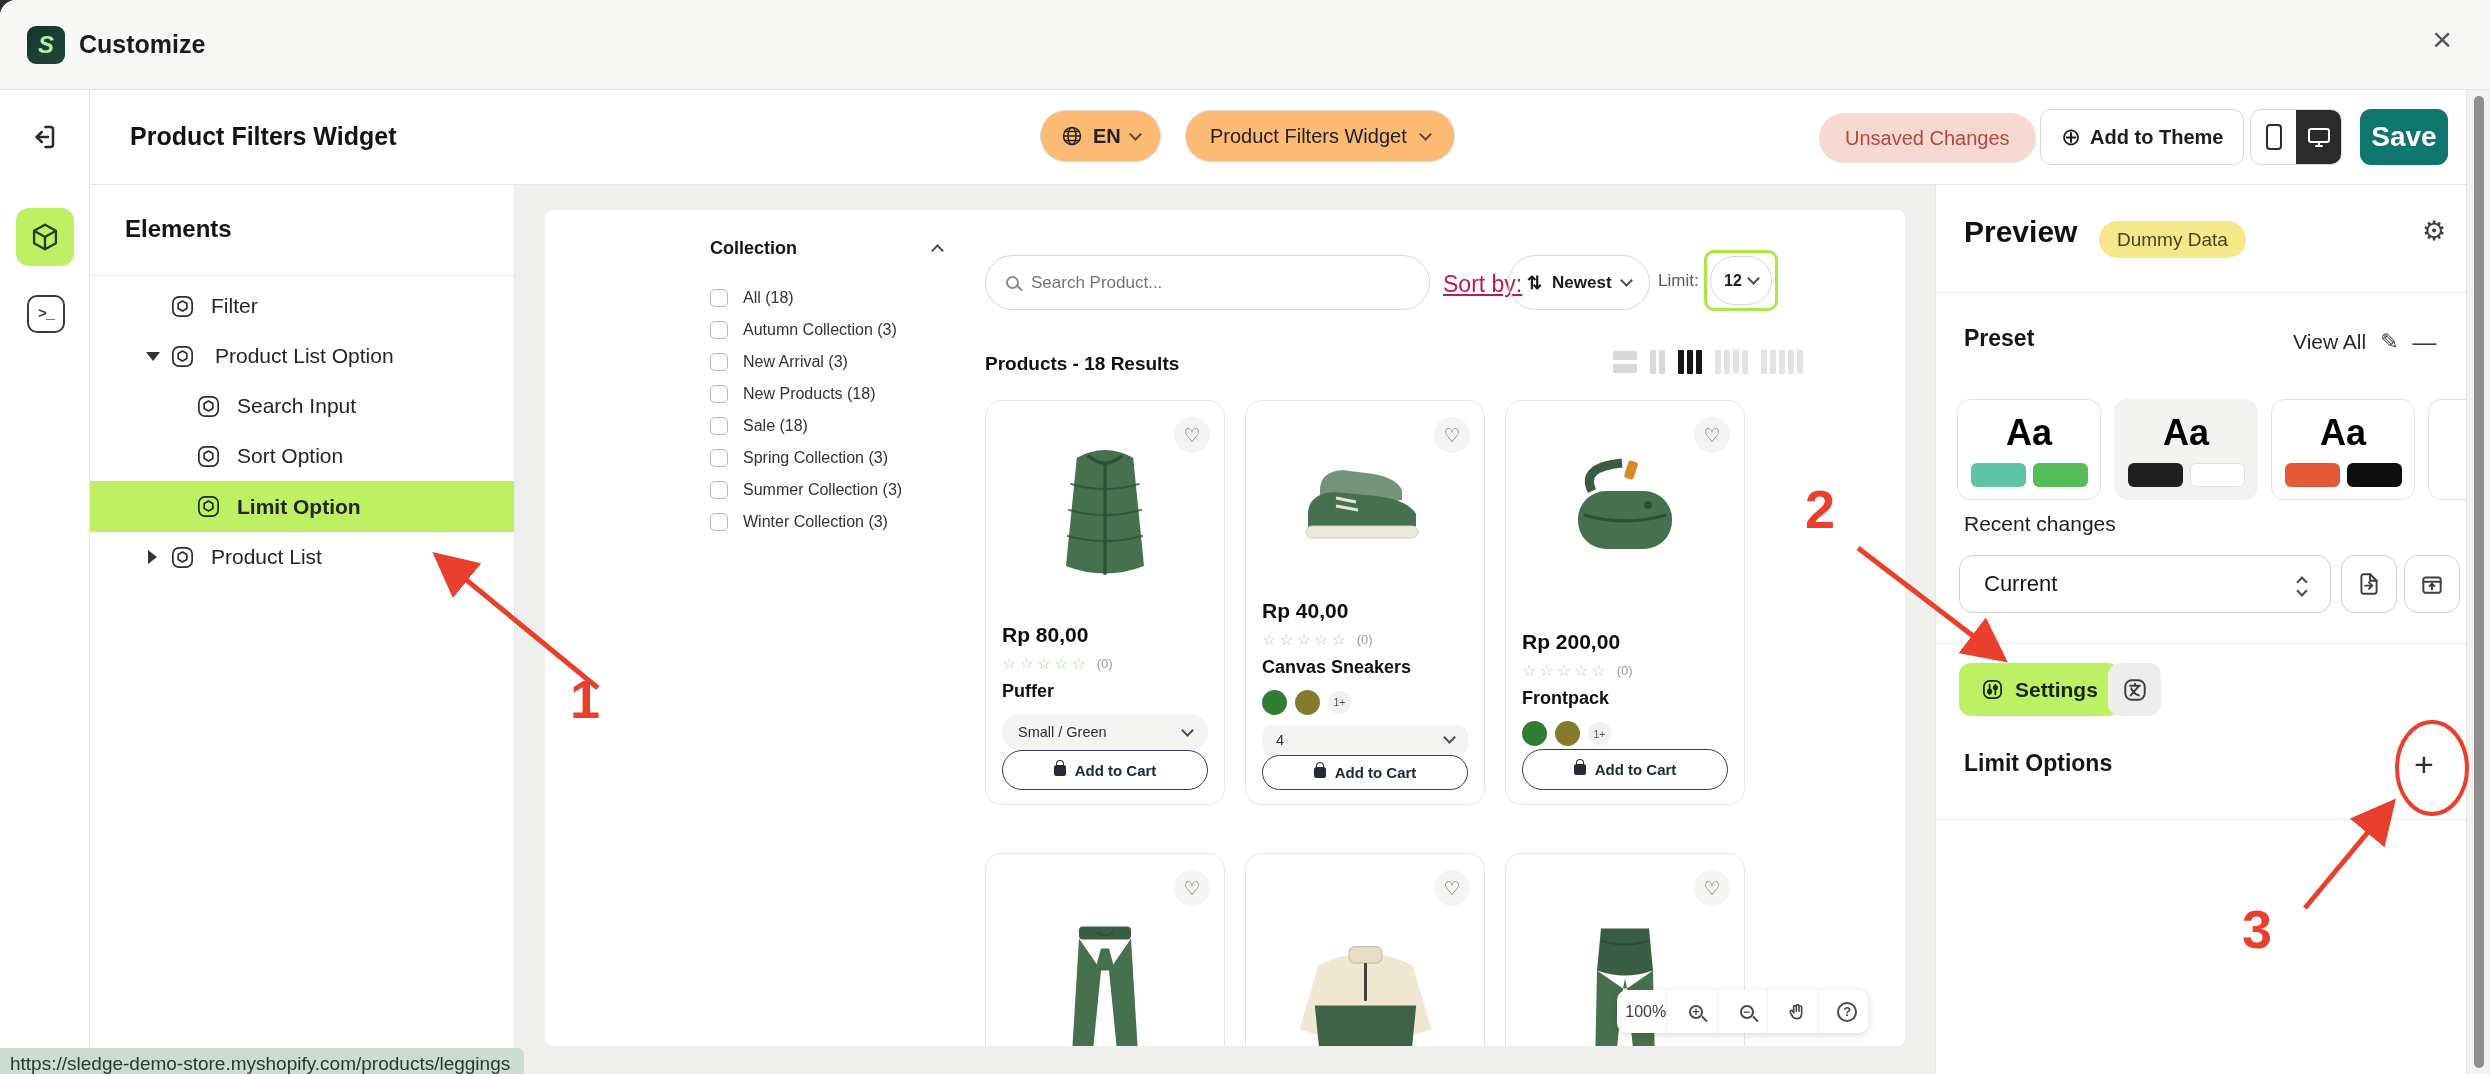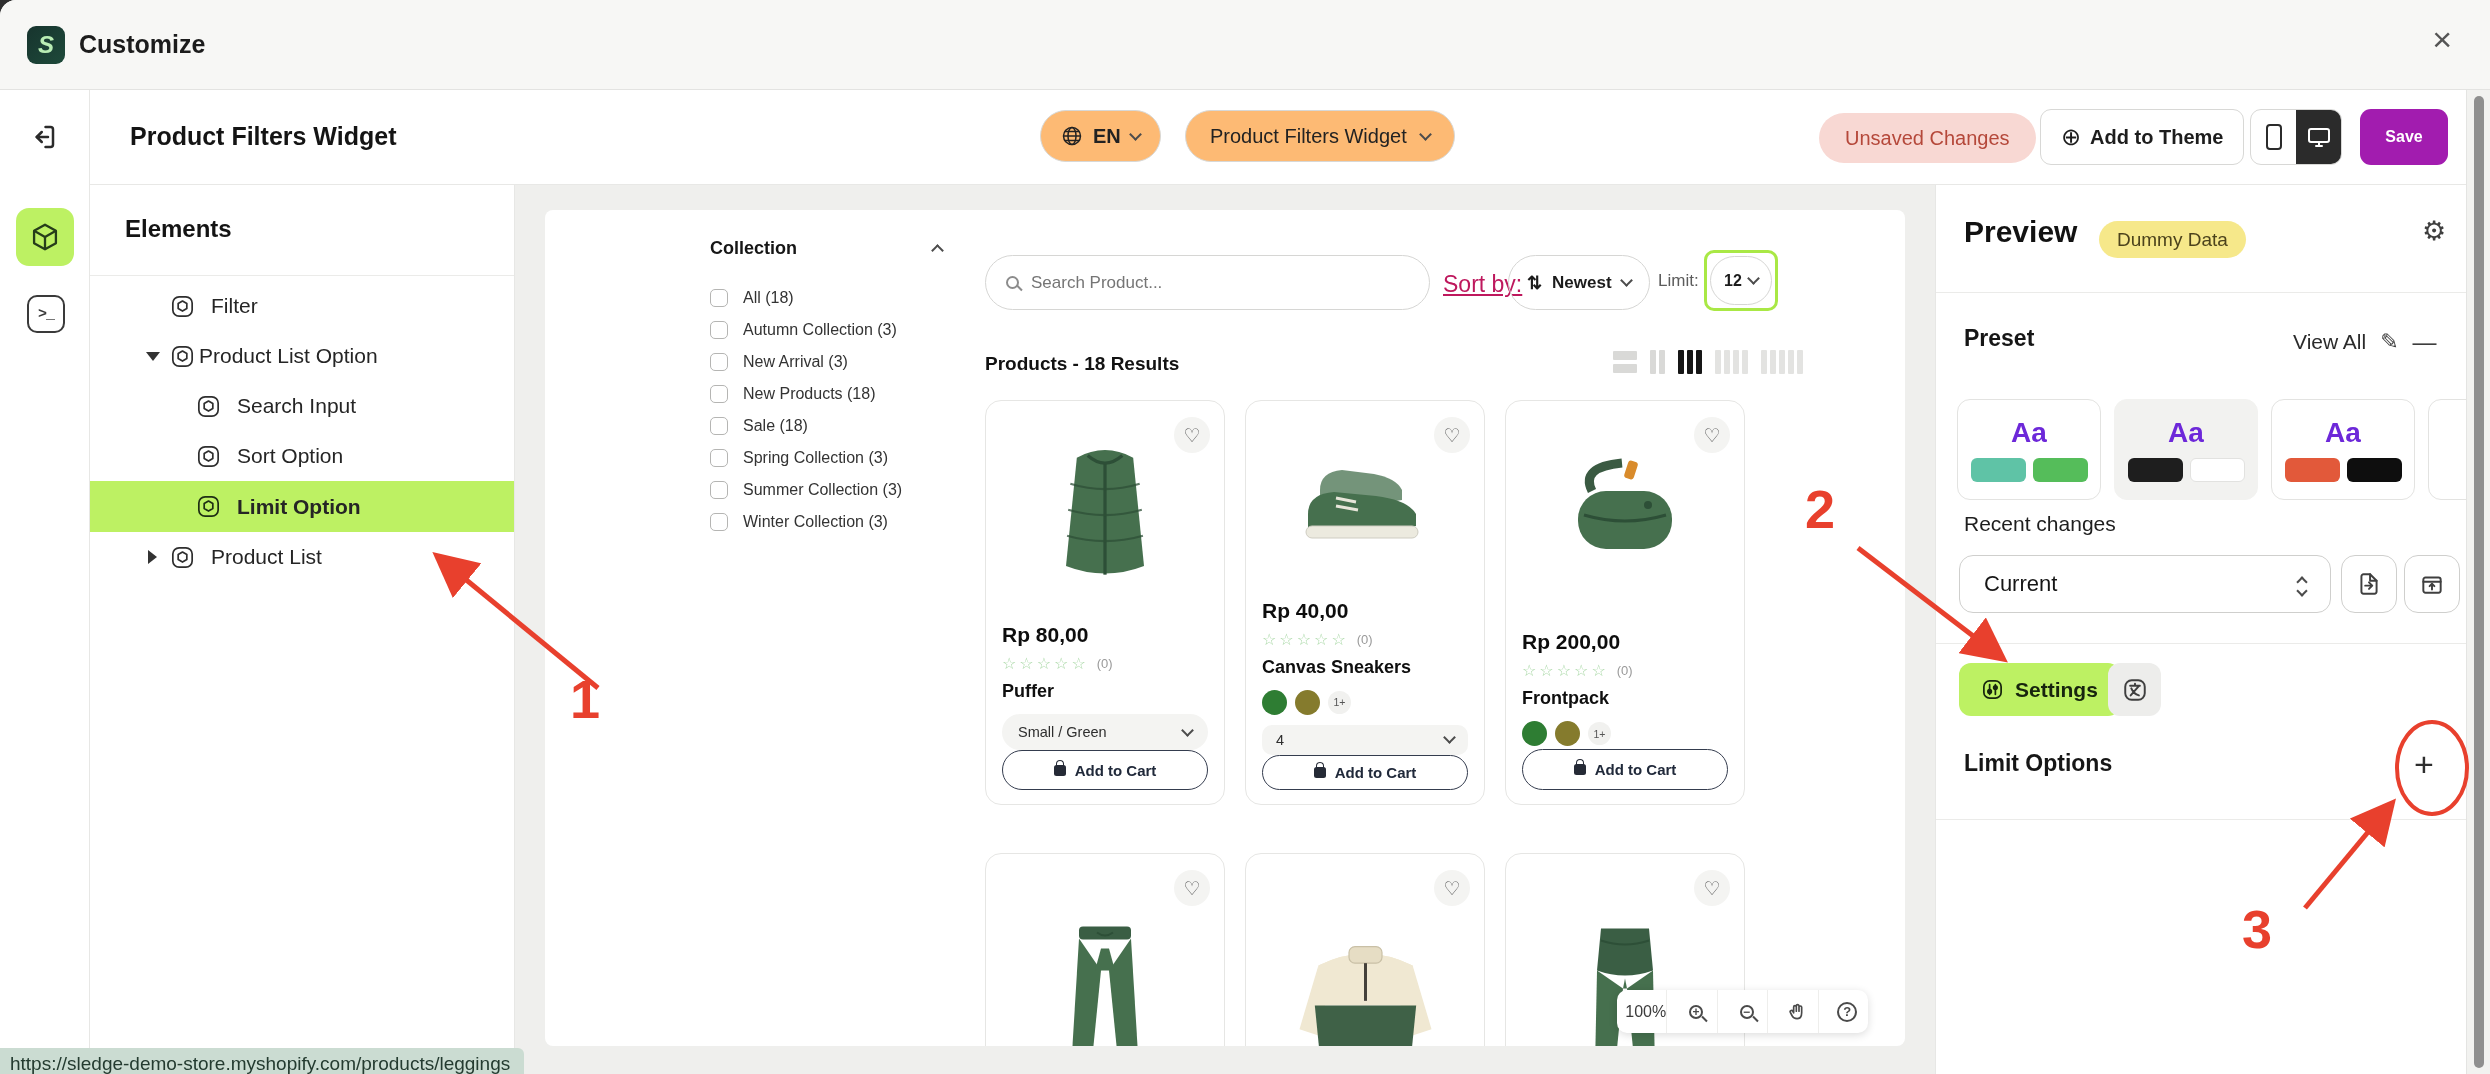--- a/index.html
+++ b/index.html
@@ -30,21 +30,21 @@
   .chev-up { transform:rotate(-135deg); margin-top:4px; }
   #lang-pill { left:950px; top:20px; padding:0 20px; gap:10px; font-size:20px; font-weight:600; }
   #widget-pill { left:1095px; top:20px; padding:0 24px; gap:14px; font-size:20px; }
   .badge-unsaved { position:absolute; left:1729px; top:23px; height:50px; padding:0 26px; border-radius:26px; background:#f8d8d3; color:#b5483a; font-size:20px; display:flex; align-items:center; }
   .btn-theme { position:absolute; left:1950px; top:19px; height:56px; padding:0 20px; border:1.5px solid #d8d8d6; border-radius:11px; background:#fff; display:flex; align-items:center; gap:9px; font-size:20px; font-weight:700; color:#1d1d1d; }
   .circle-plus { font-size:24px; font-weight:400; line-height:1; color:#1d1d1d; }
   .device-toggle { position:absolute; left:2160px; top:19px; height:56px; width:92px; border:1.5px solid #d8d8d6; border-radius:11px; overflow:hidden; display:flex; background:#fff; }
   .device-toggle .seg { width:50%; display:flex; align-items:center; justify-content:center; }
   .seg-desktop { background:#2b2b2b; }
   .phone-ic { width:16px; height:26px; border:2.5px solid #2b2b2b; border-radius:4px; }
-  .btn-save { position:absolute; left:2270px; top:19px; height:56px; width:88px; background:#a21caf; color:#fff; border-radius:11px; font-size:16px; font-weight:600; display:flex; align-items:center; justify-content:center; }
+  .btn-save { position:absolute; left:2270px; top:19px; height:56px; width:88px; background:#0f766e; color:#fff; border-radius:11px; font-size:28px; font-weight:600; display:flex; align-items:center; justify-content:center; }
 
   
   #elements { position:absolute; left:90px; top:185px; width:425px; bottom:0; background:#fff; border-right:1px solid #e7e7e5; }
   .el-head { position:absolute; left:35px; top:30px; font-size:24px; font-weight:700; color:#141414; }
   .el-div { position:absolute; left:0; top:90px; width:100%; height:1px; background:#ebebe9; }
   .tree { position:absolute; left:0; top:96px; width:100%; }
   .trow { position:relative; height:50px; display:flex; align-items:center; font-size:21px; color:#252525; }
   .trow.hl { background:#bdf163; height:51px; font-weight:600; }
   .caret { width:0; height:0; position:absolute; }
   .caret-d { border-left:7px solid transparent; border-right:7px solid transparent; border-top:9px solid #333; }
@@ -109,21 +109,21 @@
   .rp-badge { position:absolute; left:163px; top:36px; height:37px; padding:0 18px; background:#f6e88a; border-radius:19px; display:flex; align-items:center; font-size:19px; color:#4c431c; }
   .gear { position:absolute; left:486px; top:30px; font-size:27px; color:#3f3f3f; }
   .rp-div { position:absolute; left:0; width:100%; height:1px; background:#ebebe9; }
   .preset-h { position:absolute; left:28px; top:140px; font-size:23px; font-weight:600; color:#161616; }
   .viewall { position:absolute; left:357px; top:143px; font-size:21px; color:#2b2b2b; display:flex; gap:14px; align-items:center; }
   .pen { font-size:22px; color:#3d3d3d; }
   .minus { font-size:24px; color:#3d3d3d; }
   .pcards { position:absolute; left:21px; top:214px; display:flex; gap:13px; }
   .pcard { width:144px; height:101px; border:1.5px solid #e3e3e1; border-radius:13px; background:#fff; display:flex; flex-direction:column; align-items:center; justify-content:center; gap:9px; flex:none; }
   .pcard.sel { background:#f2f2f0; border-color:#f2f2f0; }
-  .pcard .aa { font-size:28px; font-weight:600; color:#6d28d9; }
+  .pcard .aa { font-size:36px; font-weight:600; color:#000000; }
   .swr { display:flex; gap:7px; }
   .sw { width:55px; height:24px; border-radius:6px; }
   .rc-lbl { position:absolute; left:28px; top:327px; font-size:21px; color:#1e1e1e; }
   .rc-select { position:absolute; left:23px; top:370px; width:372px; height:58px; border:1.5px solid #cfcfcd; border-radius:14px; display:flex; align-items:center; justify-content:space-between; padding:0 24px; font-size:22px; color:#161616; }
   .updown { display:flex; flex-direction:column; gap:5px; align-items:center; }
   .updown .chev { width:8px; height:8px; }
   .icbtn { position:absolute; top:370px; width:56px; height:58px; border:1.5px solid #cfcfcd; border-radius:14px; display:flex; align-items:center; justify-content:center; background:#fff; }
   .set-pill { position:absolute; left:23px; top:478px; height:53px; padding:0 22px; background:#bdf163; border-radius:12px; display:flex; align-items:center; gap:11px; font-size:21px; font-weight:700; color:#17250e; }
   .tr-btn { position:absolute; left:172px; top:478px; width:53px; height:53px; background:#ededeb; border-radius:12px; display:flex; align-items:center; justify-content:center; }
   .lo-h { position:absolute; left:28px; top:565px; font-size:23px; font-weight:600; color:#161616; }
@@ -231,21 +231,21 @@
       </div>
 
       <div class="trow">
         <span class="caret caret-d" style="left:56px;"></span>
         <span class="tico" style="margin-left:80px;">
           <svg width="25" height="25" viewBox="0 0 22 22" fill="none" stroke="#2e2e2e" stroke-width="1.5" stroke-linejoin="round">
               <rect x="2.5" y="2.5" width="17" height="17" rx="5.5"></rect>
               <path d="M11 6.2 L14.8 8.4 V12.8 L11 15 L7.2 12.8 V8.4 Z"></path>
             </svg>
         </span>
-        <span style="margin-left:4px;">Product List Option</span>
+        <span style="margin-left:20px;">Product List Option</span>
       </div>
 
       <div class="trow">
         <span class="tico" style="margin-left:106px;">
           <svg width="25" height="25" viewBox="0 0 22 22" fill="none" stroke="#2e2e2e" stroke-width="1.5" stroke-linejoin="round">
               <rect x="2.5" y="2.5" width="17" height="17" rx="5.5"></rect>
               <path d="M11 6.2 L14.8 8.4 V12.8 L11 15 L7.2 12.8 V8.4 Z"></path>
             </svg>
         </span>
         <span style="margin-left:16px;">Search Input</span>

